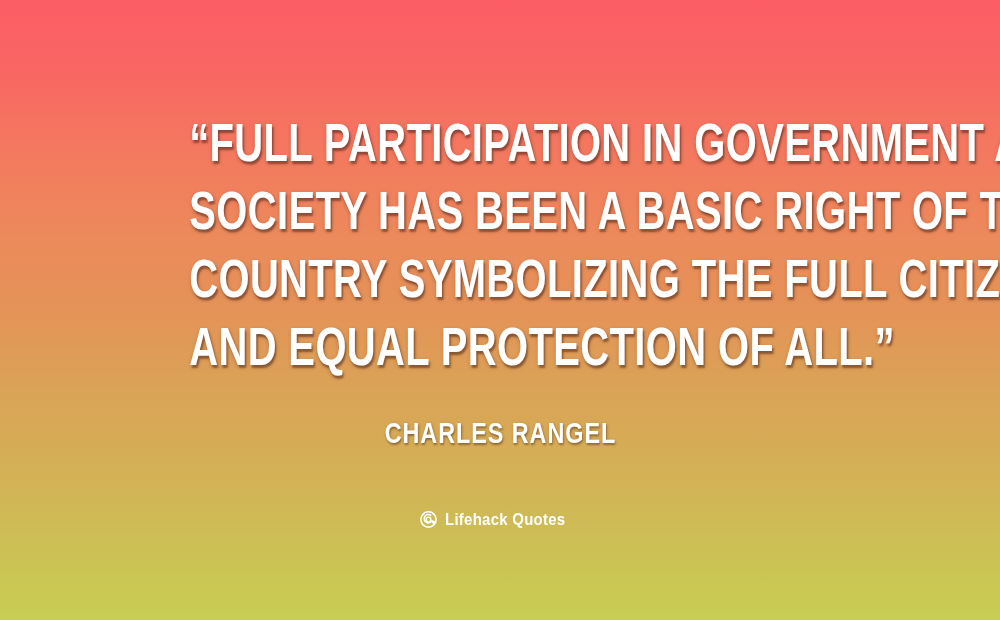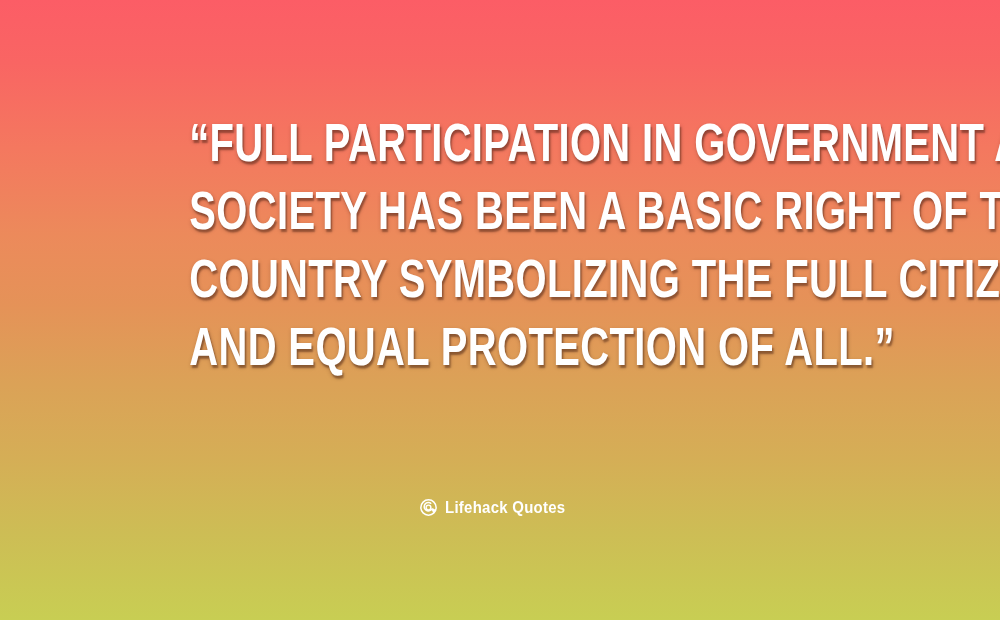--- a/index.html
+++ b/index.html
@@ -81,21 +81,21 @@
     text-shadow:
       1px 2px 2px rgba(70, 45, 15, 0.38),
       1px 1px 4px rgba(70, 45, 15, 0.25);
   }
 
   
   #brand-footer {
     position: absolute;
     left: 0;
     right: 0;
-    top: 498px;
+    top: 510px;
     display: flex;
     align-items: center;
     justify-content: center;
     gap: 7px;
   }
 
   #brand-logo-icon {
     display: block;
     width: 19px;
     height: 19px;
@@ -119,20 +119,23 @@
 
 <div id="quote-card">
 
   <blockquote id="quote-block">
     <span class="quote-line">“FULL PARTICIPATION IN GOVERNMENT AND</span>
     <span class="quote-line">SOCIETY HAS BEEN A BASIC RIGHT OF THE</span>
     <span class="quote-line">COUNTRY SYMBOLIZING THE FULL CITIZENSHIP</span>
     <span class="quote-line">AND EQUAL PROTECTION OF ALL.”</span>
   </blockquote>
 
+  <div id="author-line">
+    <span id="author-name">CHARLES RANGEL</span>
+  </div>
 
   <div id="brand-footer">
     <svg id="brand-logo-icon" viewBox="0 0 24 24" aria-hidden="true">
       <path d="M12 1.4A10.6 10.6 0 1 1 1.4 12 10.6 10.6 0 0 1 12 1.4Zm0 1.9A8.7 8.7 0 1 0 20.7 12 8.7 8.7 0 0 0 12 3.3Z" fill="#ffffff"></path>
       <path d="M16.1 6.5a6.2 6.2 0 1 0 1.1 7.6l-1.7-1a4.25 4.25 0 1 1-.75-5.25Z" fill="#ffffff"></path>
       <path d="M12 8.1a3.9 3.9 0 1 1-3.9 3.9A3.9 3.9 0 0 1 12 8.1Zm0 1.8A2.1 2.1 0 1 0 14.1 12 2.1 2.1 0 0 0 12 9.9Z" fill="#ffffff"></path>
       <path d="M16.9 12.7 22 15.6l-2.4 1.2-1.3 2.6-2.4-4.6Z" fill="#ffffff"></path>
     </svg>
     <span id="brand-name">Lifehack Quotes</span>
   </div>

